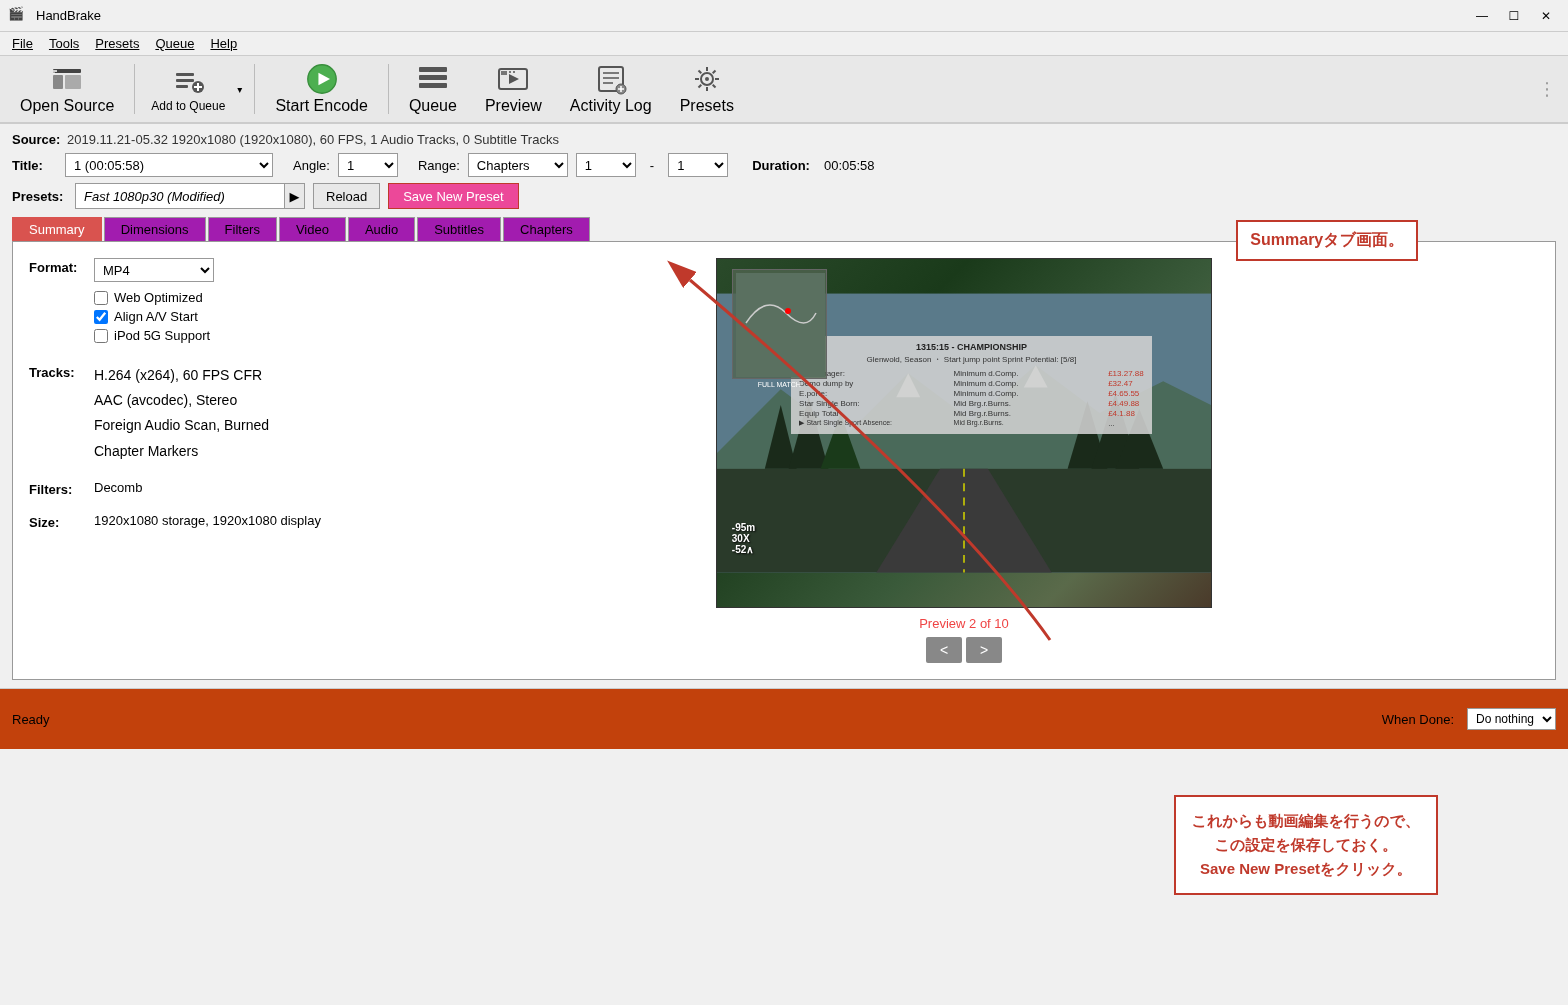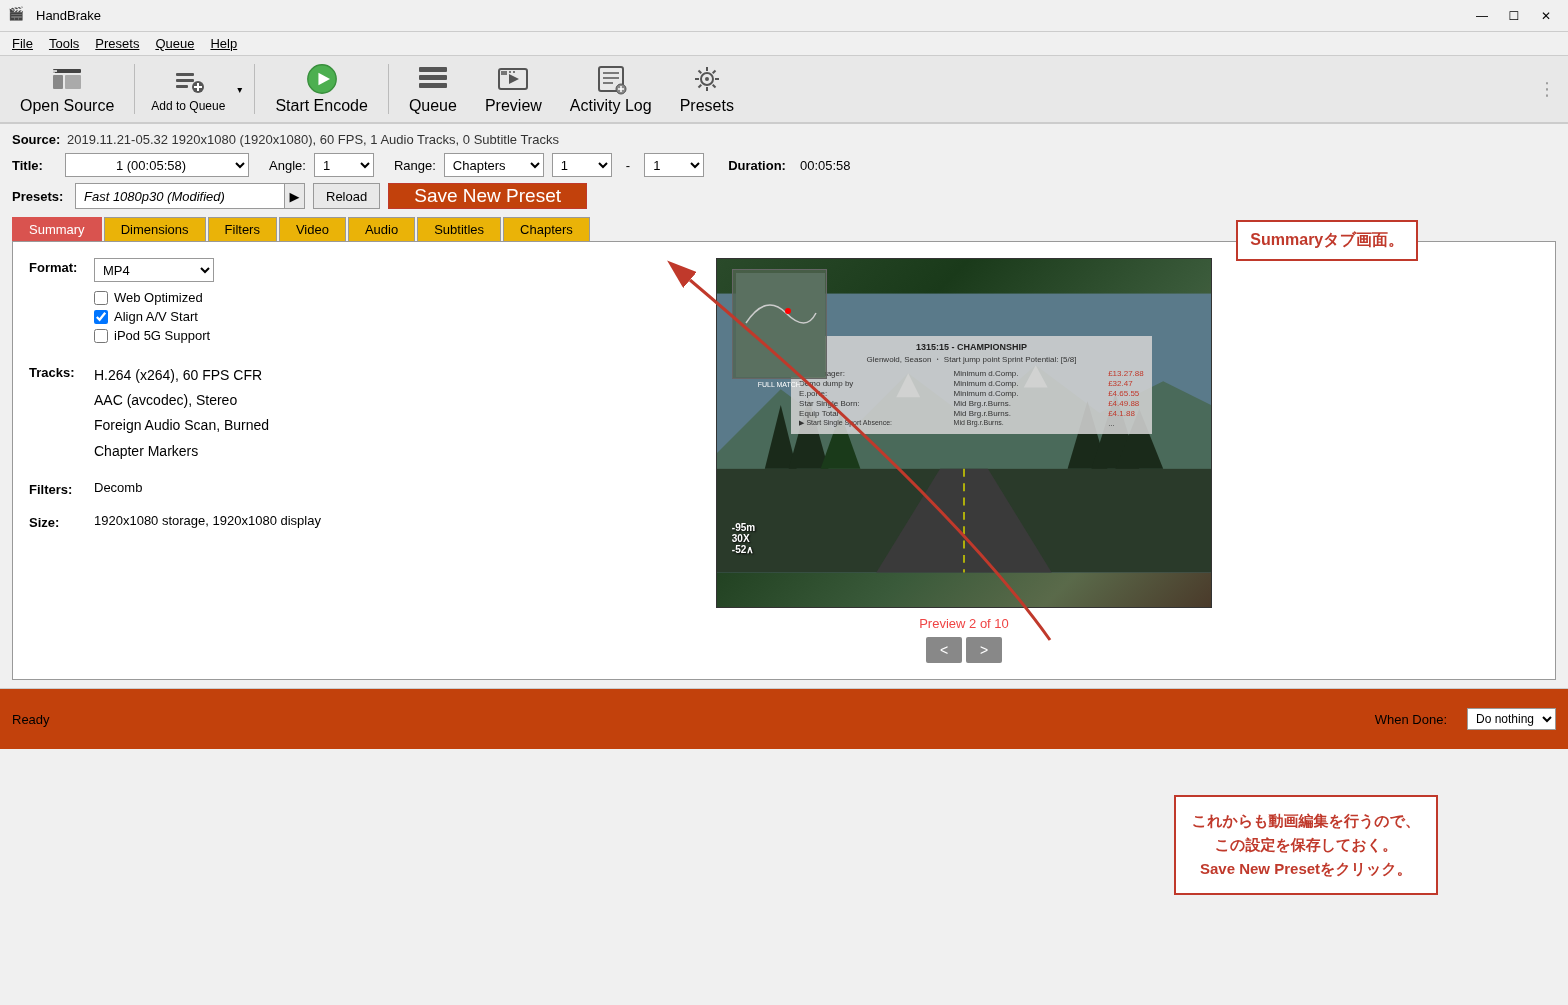--- a/index.html
+++ b/index.html
@@ -146,21 +146,21 @@
       gap: 8px;
     }
     .control-label { font-weight: bold; min-width: 45px; }
     select {
       height: 24px;
       font-size: 13px;
       border: 1px solid #999;
       background: white;
       padding: 0 4px;
     }
-    .title-select { width: 184px; text-align: center; }
+    .title-select { width: 208px; }
     .angle-select { width: 60px; }
     .range-select { width: 100px; }
     .chapter-select { width: 60px; }
 
     
     .presets-row {
       display: flex;
       align-items: center;
       margin-bottom: 8px;
       gap: 8px;
@@ -193,39 +193,39 @@
     .btn-reload {
       height: 26px;
       padding: 0 12px;
       border: 1px solid #999;
       background: #e8e8e8;
       cursor: pointer;
       font-size: 13px;
     }
     .btn-save-preset {
       height: 26px;
-      padding: 0 25px;
+      padding: 0 14px;
       border: 1px solid #c0392b;
-      background: #c2410c;
+      background: #ec4899;
       color: white;
       cursor: pointer;
-      font-size: 19px;
+      font-size: 13px;
       font-weight: 500;
     }
 
     
     .tabs-bar {
       display: flex;
       gap: 2px;
       margin-bottom: 0;
     }
     .tab {
       padding: 4px 16px;
       border: 1px solid #999;
-      background: #eab308;
+      background: #a21caf;
       cursor: pointer;
       font-size: 13px;
       border-bottom: none;
     }
     .tab-active-summary {
       background: #d9534f;
       color: white;
       border-color: #d9534f;
     }
 
@@ -382,21 +382,21 @@
       align-items: center;
       justify-content: space-between;
       padding: 19px 12px;
       background: #c2410c;
       border-top: 1px solid #ccc;
       font-size: 13px;
     }
     .when-done {
       display: flex;
       align-items: center;
-      gap: 20px;
+      gap: 13px;
     }
     .when-done-select {
       height: 22px;
       font-size: 12px;
       border: 1px solid #999;
       background: white;
     }
 
     
     .toolbar-right-spacer { flex: 1; }

